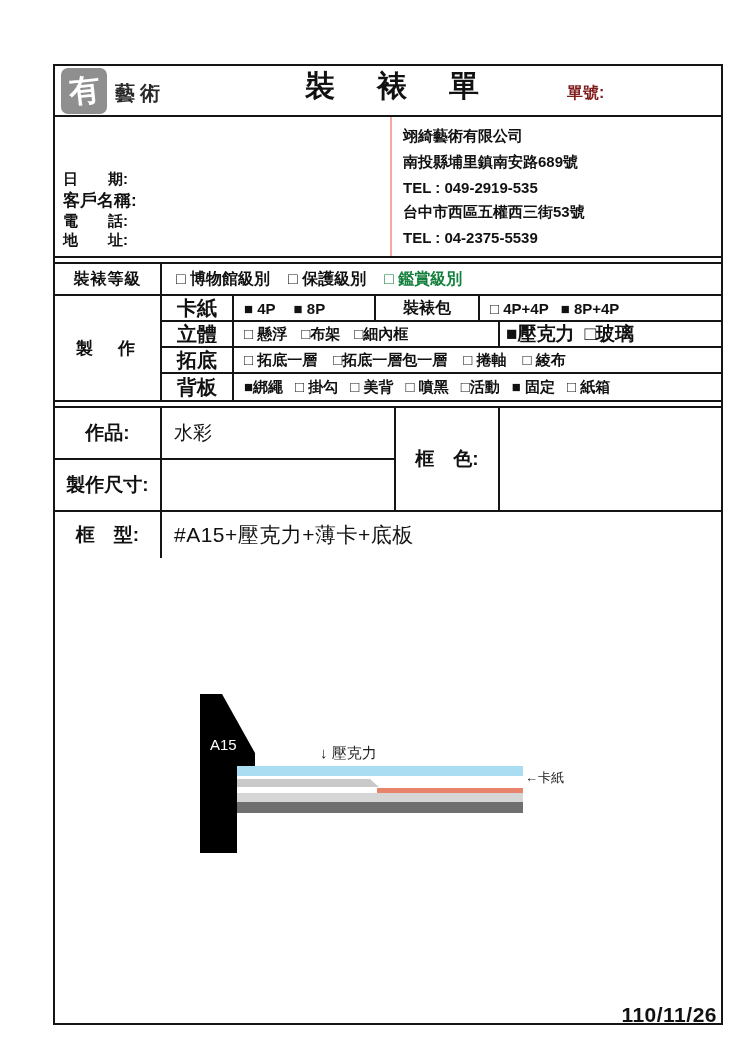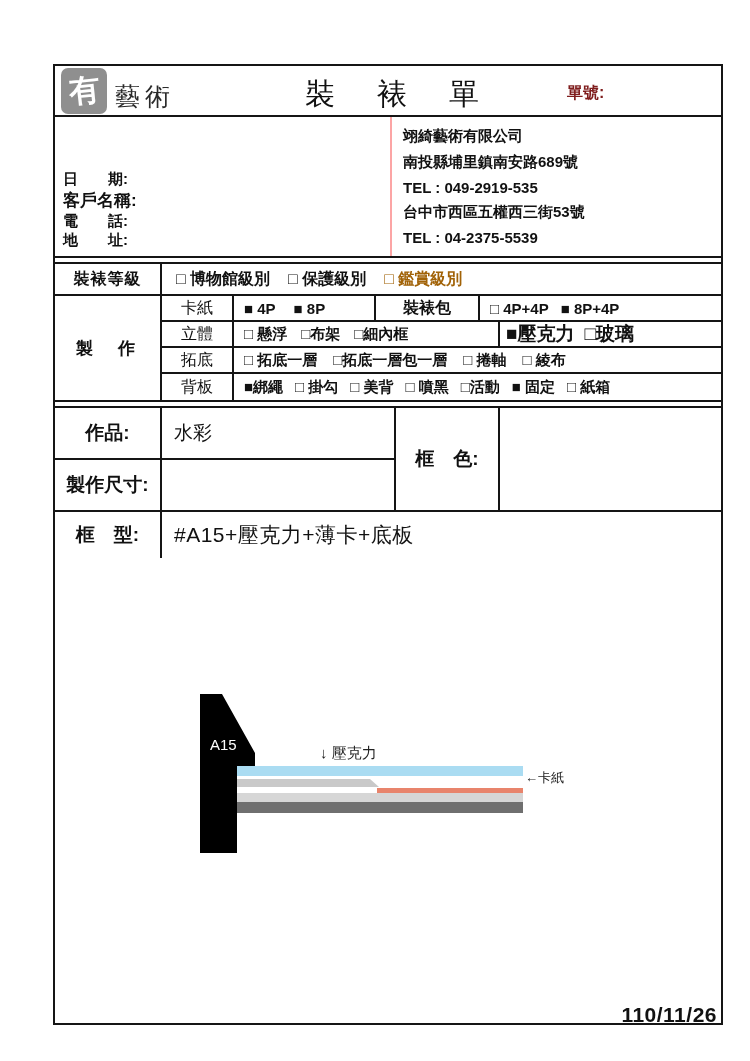--- a/index.html
+++ b/index.html
@@ -5,46 +5,46 @@
   * { margin:0; padding:0; box-sizing:border-box; }
   html,body { width:750px; height:1061px; background:#ffffff; font-family:"Liberation Sans", sans-serif; color:#111; }
   .page { position:relative; width:750px; height:1061px; background:#fff; overflow:hidden; }
 
   .form { position:absolute; left:53px; top:64px; width:670px; height:961px; border:2px solid #151515; background:#fff; }
 
   
   .header { height:51px; border-bottom:2px solid #151515; position:relative; display:flex; align-items:center; }
   .logo { position:absolute; left:6px; top:2px; width:46px; height:46px; background:#8f8f8f; border-radius:7px; display:flex; align-items:center; justify-content:center; }
   .logo span { color:#fff; font-family:"Liberation Serif", serif; font-size:31px; font-weight:bold; transform:rotate(-6deg); }
-  .brand { position:absolute; left:60px; top:14px; font-size:25px; font-weight:normal; letter-spacing:5px; color:#2a2a2a; }
-  .title { position:absolute; left:250px; top:8px; font-size:30px; font-weight:normal; letter-spacing:6px; }
+  .brand { position:absolute; left:60px; top:14px; font-size:20px; font-weight:bold; letter-spacing:5px; color:#2a2a2a; }
+  .title { position:absolute; left:250px; top:0; font-size:30px; font-weight:bold; letter-spacing:6px; }
   .order-no { position:absolute; left:512px; top:17px; font-size:16px; font-weight:bold; color:#7f1d1d; }
 
   
   .info { height:141px; border-bottom:2px solid #151515; display:flex; }
   .info-left { width:337px; border-right:2px solid #fca5a5; padding:6px 0 6px 8px; display:flex; flex-direction:column; justify-content:flex-end; }
   .info-right { flex:1; padding:6px 0 6px 11px; display:flex; flex-direction:column; justify-content:space-around; }
   .info-left div, .info-right div { font-size:15px; font-weight:bold; white-space:pre; }
   .info-left .big { font-size:17px; }
 
   .sep { height:6px; border-bottom:2px solid #151515; }
 
   
   .grade { height:32px; border-bottom:2px solid #151515; display:flex; align-items:stretch; }
   .cell-label { width:107px; border-right:2px solid #151515; display:flex; align-items:center; justify-content:center; font-size:16px; font-weight:bold; letter-spacing:1px; }
   .grade-opts { display:flex; align-items:center; padding-left:14px; gap:18px; font-size:16px; font-weight:bold; }
-  .opt-red { color:#a16207; }
+  .opt-red { color:#15803d; }
 
   
   .production { border-bottom:2px solid #151515; display:flex; }
   .prod-label { width:107px; border-right:2px solid #151515; display:flex; align-items:center; justify-content:center; font-size:17px; font-weight:bold; letter-spacing:4px; }
   .prod-rows { flex:1; }
   .prow { height:26px; display:flex; align-items:stretch; border-bottom:2px solid #151515; }
   .prow:last-child { border-bottom:none; }
-  .sub-label { width:72px; border-right:2px solid #151515; display:flex; align-items:center; justify-content:center; font-size:16px; font-weight:normal; }
+  .sub-label { width:72px; border-right:2px solid #151515; display:flex; align-items:center; justify-content:center; font-size:20px; font-weight:bold; }
   .opts { display:flex; align-items:center; padding-left:10px; font-size:15px; font-weight:bold; white-space:nowrap; }
   .c1 { width:142px; border-right:2px solid #151515; gap:18px; }
   .pack { width:104px; border-right:2px solid #151515; display:flex; align-items:center; justify-content:center; font-size:16px; font-weight:bold; }
   .c2 { flex:1; gap:12px; }
   .c1b { width:266px; border-right:2px solid #151515; gap:14px; }
   .c2b { flex:1; gap:10px; padding-left:6px; font-size:19px;border-radius:10px; }
   .c-full { flex:1; gap:16px; }
   .c-full4 { flex:1; gap:12px; }
 
   

